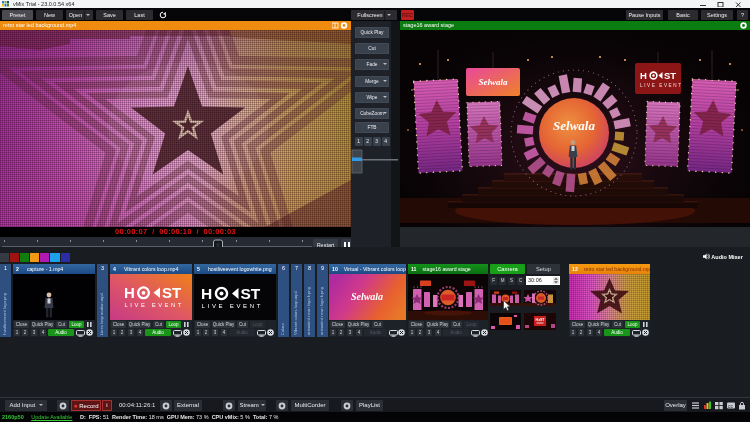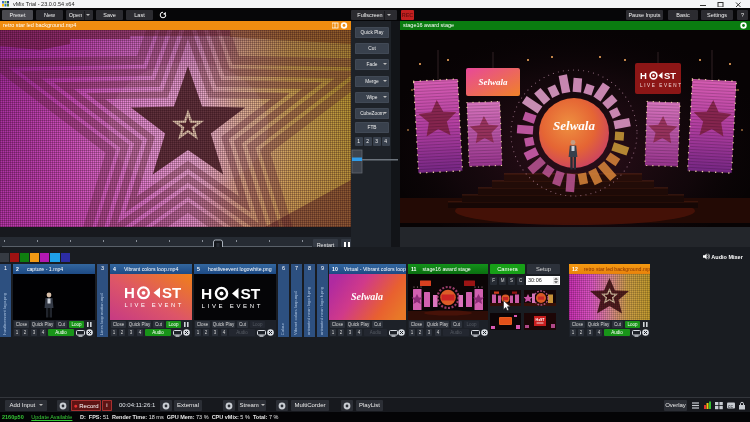--- a/index.html
+++ b/index.html
@@ -300,20 +300,21 @@
           <line x1="38" y1="20" x2="38" y2="50"></line>
           <line x1="312" y1="20" x2="312" y2="50"></line>
           <line x1="93" y1="22" x2="93" y2="38"></line>
           <line x1="258" y1="22" x2="258" y2="33"></line>
         </g>
     </svg>
   </div>
 
   <div class="abs" style="left:400px;top:227px;width:350px;height:20px;background:#23262b;"></div>
 
+  <div id="tcbar" class="abs">00:00:07&nbsp; / &nbsp;00:00:10&nbsp; / &nbsp;00:00:03</div>
 
   <div id="sliderrow" class="abs">
     <svg class="abs" style="left:0;top:0" width="351" height="19">
       <g fill="#8a9099">
         <rect x="4" y="3" width="1" height="2"></rect>
           <rect x="37" y="3" width="1" height="2"></rect>
           <rect x="70" y="3" width="1" height="2"></rect>
           <rect x="103" y="3" width="1" height="2"></rect>
           <rect x="136" y="3" width="1" height="2"></rect>
           <rect x="169" y="3" width="1" height="2"></rect>

